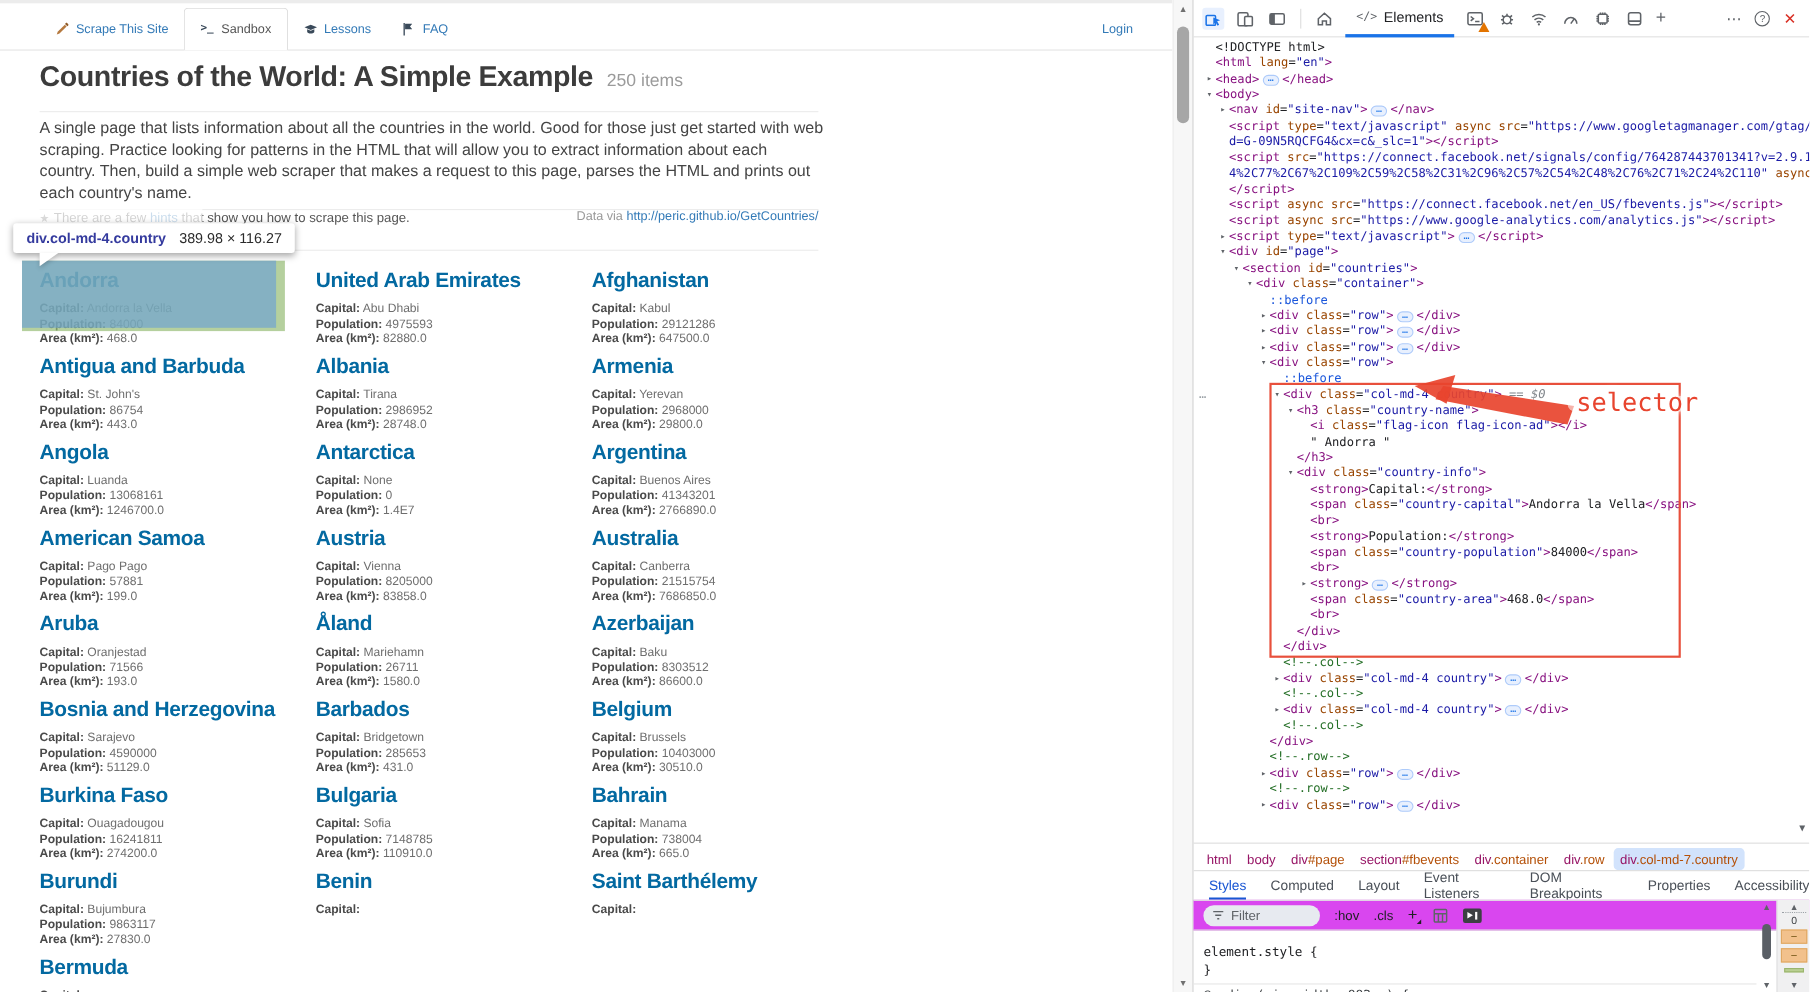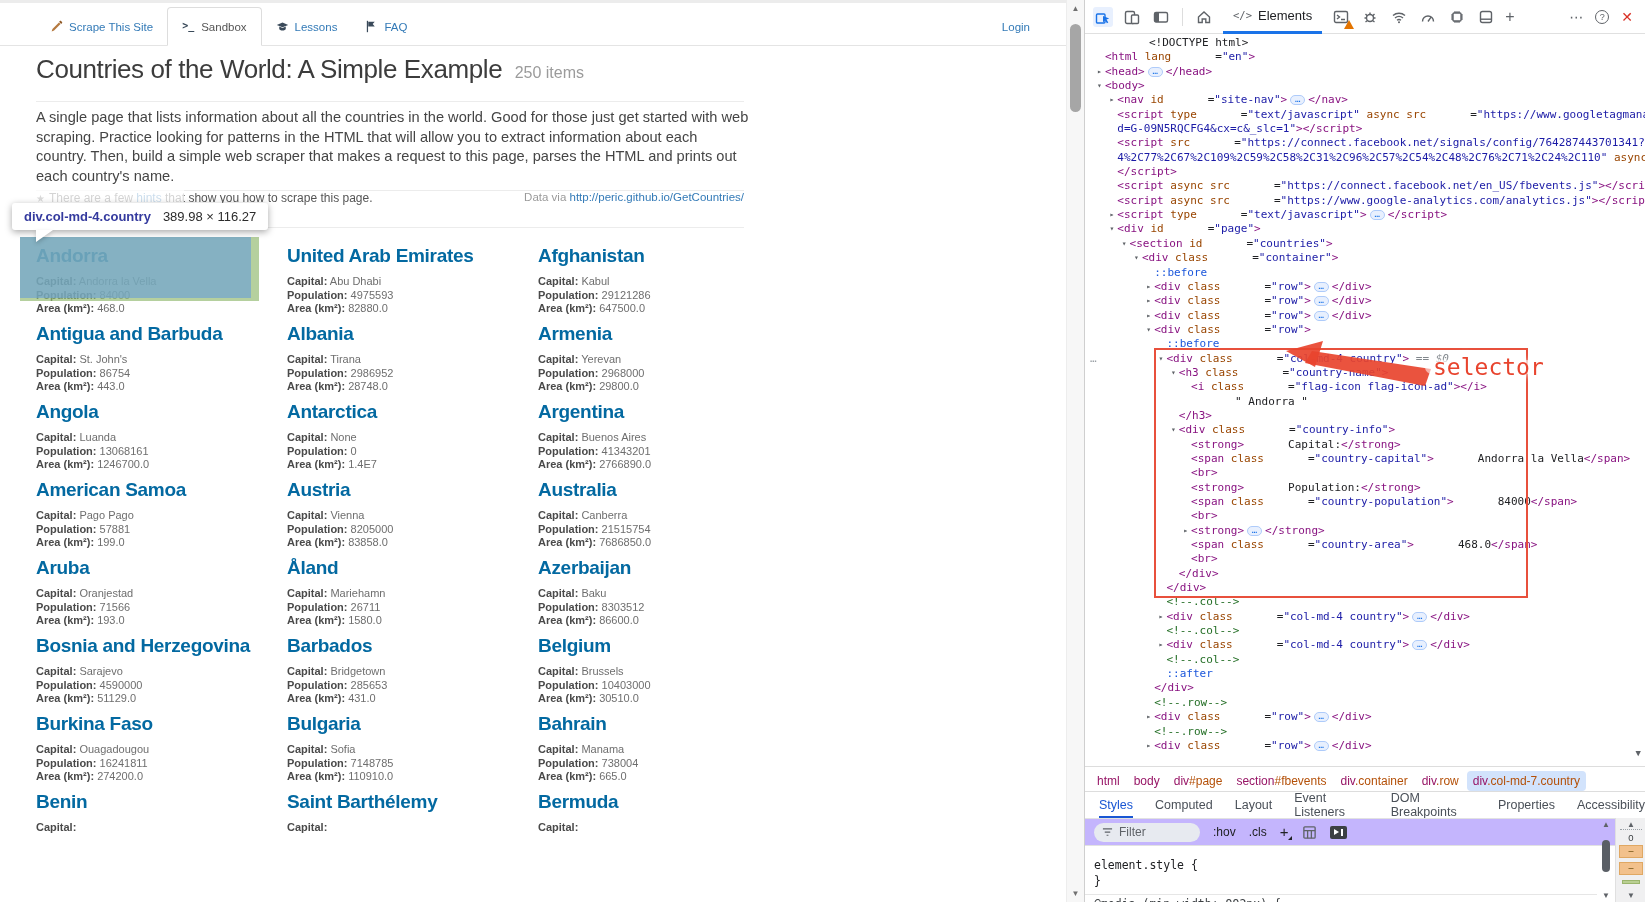--- a/index.html
+++ b/index.html
@@ -11,21 +11,21 @@
   .top-strip { position:absolute; left:0; top:0; width:100%; height:3px; background:#ececec; }
   .site-nav { position:absolute; left:0; top:3px; width:100%; height:43px; border-bottom:1px solid #e4e4e4; display:flex; align-items:flex-end; padding:0 36px; }
   .brand { display:flex; align-items:center; gap:6px; color:#337ab7; font-size:11.5px; padding:12px 14px; }
   .nav-tab { display:flex; align-items:center; gap:6px; color:#337ab7; font-size:11.5px; padding:12px 14px; cursor:pointer; }
   .nav-tab.active { background:#fff; border:1px solid #ddd; border-bottom:1px solid #fff; border-radius:4px 4px 0 0; margin-bottom:-1px; color:#555; }
   .nav-login { margin-left:auto; color:#337ab7; font-size:11.5px; padding:12px 0; }
   .mini-ico { width:13px; height:13px; display:inline-flex; }
   .term-glyph { font-family:"DejaVu Sans Mono",monospace; font-weight:bold; font-size:10px; color:#3a4a5a; }
 
   .page-title-row { position:absolute; left:36px; top:54px; width:720px; }
-  .page-title { display:inline; font-size:26px; font-weight:normal; color:#3c3c3c; letter-spacing:-0.4px; }
+  .page-title { display:inline; font-size:26px; font-weight:bold; color:#3c3c3c; letter-spacing:-0.4px; }
   .items-count { display:inline; font-size:16px; color:#9b9b9b; margin-left:8px; font-weight:normal; }
   .hr { position:absolute; left:36px; width:708px; border-top:1px solid #ececec; }
   .intro { position:absolute; left:36px; top:108px; width:714px; font-size:14.6px; line-height:19.5px; color:#454545; }
 
   .meta-row { position:absolute; left:36px; top:191px; width:708px; height:18px; font-size:12px; color:#555; }
   .hint-text { position:absolute; left:0; top:0; white-space:nowrap; }
   .hint-text a { color:#337ab7; text-decoration:none; }
   .hint-star { color:#6b6b6b; font-size:10px; margin-right:4px; }
   .data-via { position:absolute; right:0; top:0; color:#9a9a9a; font-size:11.5px; }
   .data-via a { color:#337ab7; text-decoration:none; }
@@ -67,21 +67,21 @@
   .tab-label { font-size:13px; color:#202124; }
   .warn-badge { position:absolute; right:-3px; bottom:-2px; width:0; height:0; border-left:5px solid transparent; border-right:5px solid transparent; border-bottom:9px solid #e37400; }
   .right-group { margin-left:auto; display:flex; align-items:center; gap:12px; padding-right:12px; }
   .txt-ico { color:#5f6368; font-size:14px; cursor:pointer; }
   .help-circle { width:14px; height:14px; border:1.3px solid #5f6368; border-radius:50%; font-size:9px; display:flex; align-items:center; justify-content:center; color:#5f6368; }
 
   
   #dt-tree { position:absolute; left:0; top:34px; width:561px; height:732px; overflow:hidden; font:11px/14.35px "DejaVu Sans Mono",monospace; padding-top:2px; }
   .dom-row { white-space:pre; height:14.35px; position:relative; cursor:pointer; }
   .tw { display:inline-block; width:11px; margin-left:-11px; color:#5f6368; font-size:8px; text-align:center; vertical-align:1px; }
-  .tk-p { color:#202124;margin-left:44px; } .tk-t { color:#881280; } .tk-a { color:#994500; }
+  .tk-p { color:#202124; } .tk-t { color:#881280; } .tk-a { color:#994500; }
   .tk-s { color:#1a1aa6; } .tk-c { color:#236e25; } .tk-q { color:#1a56db; }
   .tk-g { color:#80868b; font-style:italic; }
   .tk-e { display:inline-block; min-width:15px; height:10px; line-height:6px; text-align:center; background:#e8f0fe; border:1px solid #aecbfa; border-radius:6px; color:#1a73e8; font-size:9px; margin:0 3px; vertical-align:1px; }
   .gutter-dots { position:absolute; left:5px; color:#9aa0a6; letter-spacing:1px; }
   #sel-box { position:absolute; left:69px; top:314px; width:374px; height:250px; border:2px solid #e8503c; z-index:3; pointer-events:none; }
   #annot-svg { position:absolute; left:0; top:0; width:561px; height:732px; z-index:4; pointer-events:none; }
   #annot-label { position:absolute; left:340px; top:326px; z-index:4; font-size:23px; color:#e8442e; background:rgba(255,255,255,0.55); border-radius:10px; padding:0 8px; text-shadow:0 0 4px #fff,0 0 8px #fff,0 0 8px #fff; pointer-events:none; }
   .tree-down-arrow { position:absolute; right:5px; top:712px; color:#5f6368; font-size:9px; }
 
   
@@ -89,21 +89,21 @@
   .crumb { padding:3px 6px; border-radius:4px; cursor:pointer; }
   .crumb.sel { background:#d2e3fc; }
   .cr-n { color:#971566; } .cr-s { color:#b45008; }
 
   
   #dt-tabs { position:absolute; left:0; top:791px; width:100%; height:27px; border-top:1px solid #ddd; display:flex; align-items:center; gap:22px; padding-left:14px; font-size:12.5px; color:#4a5058; }
   .sp-tab { height:100%; display:flex; align-items:center; cursor:pointer; }
   .sp-tab.active { color:#1956d3; box-shadow:inset 0 -2px 0 #1956d3; }
 
   
-  #dt-filter { position:absolute; left:0; top:818px; width:100%; height:28px; background:#c4b5fd; border-top:1px solid #e2e2e2; border-bottom:1px solid #e2e2e2; display:flex; align-items:center; padding-left:9px; gap:13px; }
+  #dt-filter { position:absolute; left:0; top:818px; width:100%; height:28px; background:#d946ef; border-top:1px solid #e2e2e2; border-bottom:1px solid #e2e2e2; display:flex; align-items:center; padding-left:9px; gap:13px; }
   .filter-pill { width:106px; height:19px; border-radius:10px; background:#e7eaf0; display:flex; align-items:center; gap:6px; padding:0 8px; }
   .filter-pill input { border:none; outline:none; background:transparent; width:72px; font-size:12px; color:#202124; font-family:"Liberation Sans",sans-serif; }
   .filter-pill input::placeholder { color:#5f6368; }
   .pseudo-btn { font-size:12px; color:#202124; cursor:pointer; }
   .plus-btn { font-size:15px; color:#202124; cursor:pointer; position:relative; line-height:10px; }
   .plus-btn::after { content:""; position:absolute; right:-4px; bottom:-3px; border-left:4px solid transparent; border-bottom:4px solid #202124; }
   .dark-ico { width:17px; height:13px; background:#3c4043; border-radius:2px; display:flex; align-items:center; justify-content:center; gap:2px; cursor:pointer; }
   .dark-ico .tri { width:0; height:0; border-top:3px solid transparent; border-bottom:3px solid transparent; border-left:5px solid #fff; }
   .dark-ico .bar { width:2px; height:7px; background:#fff; }
 
@@ -344,20 +344,28 @@
             <div class="ci-line"><b>Population:</b> 7148785</div>
             <div class="ci-line"><b>Area (km²):</b> 110910.0</div>
           </div>
         </div>
         <div class="country-card">
           <h3 class="country-name">Bahrain</h3>
           <div class="country-info">
             <div class="ci-line"><b>Capital:</b> Manama</div>
             <div class="ci-line"><b>Population:</b> 738004</div>
             <div class="ci-line"><b>Area (km²):</b> 665.0</div>
+          </div>
+        </div>
+        <div class="country-card">
+          <h3 class="country-name">Burundi</h3>
+          <div class="country-info">
+            <div class="ci-line"><b>Capital:</b> Bujumbura</div>
+            <div class="ci-line"><b>Population:</b> 9863117</div>
+            <div class="ci-line"><b>Area (km²):</b> 27830.0</div>
           </div>
         </div>
         <div class="country-card">
           <h3 class="country-name">Benin</h3>
           <div class="country-info">
             <div class="ci-line"><b>Capital:</b> </div>
           </div>
         </div>
         <div class="country-card">
           <h3 class="country-name">Saint Barthélemy</h3>
@@ -504,21 +512,20 @@
           <div class="dom-row" style="padding-left: 106.1px;"><span class="tw">▸</span><span class="tk-t">&lt;strong&gt;</span><span class="tk-e">…</span><span class="tk-t">&lt;/strong&gt;</span></div>
           <div class="dom-row" style="padding-left: 106.1px;"><span class="tw"></span><span class="tk-t">&lt;span</span><span class="tk-a"> class</span><span class="tk-p">=</span><span class="tk-s">"country-area"</span><span class="tk-t">&gt;</span><span class="tk-p">468.0</span><span class="tk-t">&lt;/span&gt;</span></div>
           <div class="dom-row" style="padding-left: 106.1px;"><span class="tw"></span><span class="tk-t">&lt;br&gt;</span></div>
           <div class="dom-row" style="padding-left: 93.8px;"><span class="tw"></span><span class="tk-t">&lt;/div&gt;</span></div>
           <div class="dom-row" style="padding-left: 81.5px;"><span class="tw"></span><span class="tk-t">&lt;/div&gt;</span></div>
           <div class="dom-row" style="padding-left: 81.5px;"><span class="tw"></span><span class="tk-c">&lt;!--.col--&gt;</span></div>
           <div class="dom-row" style="padding-left: 81.5px;"><span class="tw">▸</span><span class="tk-t">&lt;div</span><span class="tk-a"> class</span><span class="tk-p">=</span><span class="tk-s">"col-md-4 country"</span><span class="tk-t">&gt;</span><span class="tk-e">…</span><span class="tk-t">&lt;/div&gt;</span></div>
           <div class="dom-row" style="padding-left: 81.5px;"><span class="tw"></span><span class="tk-c">&lt;!--.col--&gt;</span></div>
           <div class="dom-row" style="padding-left: 81.5px;"><span class="tw">▸</span><span class="tk-t">&lt;div</span><span class="tk-a"> class</span><span class="tk-p">=</span><span class="tk-s">"col-md-4 country"</span><span class="tk-t">&gt;</span><span class="tk-e">…</span><span class="tk-t">&lt;/div&gt;</span></div>
           <div class="dom-row" style="padding-left: 81.5px;"><span class="tw"></span><span class="tk-c">&lt;!--.col--&gt;</span></div>
-          <div class="dom-row" style="padding-left: 81.5px;"><span class="tw"></span><span class="tk-q">::after</span></div>
           <div class="dom-row" style="padding-left: 69.2px;"><span class="tw"></span><span class="tk-t">&lt;/div&gt;</span></div>
           <div class="dom-row" style="padding-left: 69.2px;"><span class="tw"></span><span class="tk-c">&lt;!--.row--&gt;</span></div>
           <div class="dom-row" style="padding-left: 69.2px;"><span class="tw">▸</span><span class="tk-t">&lt;div</span><span class="tk-a"> class</span><span class="tk-p">=</span><span class="tk-s">"row"</span><span class="tk-t">&gt;</span><span class="tk-e">…</span><span class="tk-t">&lt;/div&gt;</span></div>
           <div class="dom-row" style="padding-left: 69.2px;"><span class="tw"></span><span class="tk-c">&lt;!--.row--&gt;</span></div>
           <div class="dom-row" style="padding-left: 69.2px;"><span class="tw">▸</span><span class="tk-t">&lt;div</span><span class="tk-a"> class</span><span class="tk-p">=</span><span class="tk-s">"row"</span><span class="tk-t">&gt;</span><span class="tk-e">…</span><span class="tk-t">&lt;/div&gt;</span></div>
         </div>
       <div id="sel-box"></div>
       <svg id="annot-svg">
         <polygon points="201,317 238,307 230,333" fill="#e8442e" opacity="0.92"></polygon>
         <polygon points="227,317 346,335 340,352 220,329" fill="#e8442e" opacity="0.92"></polygon>

